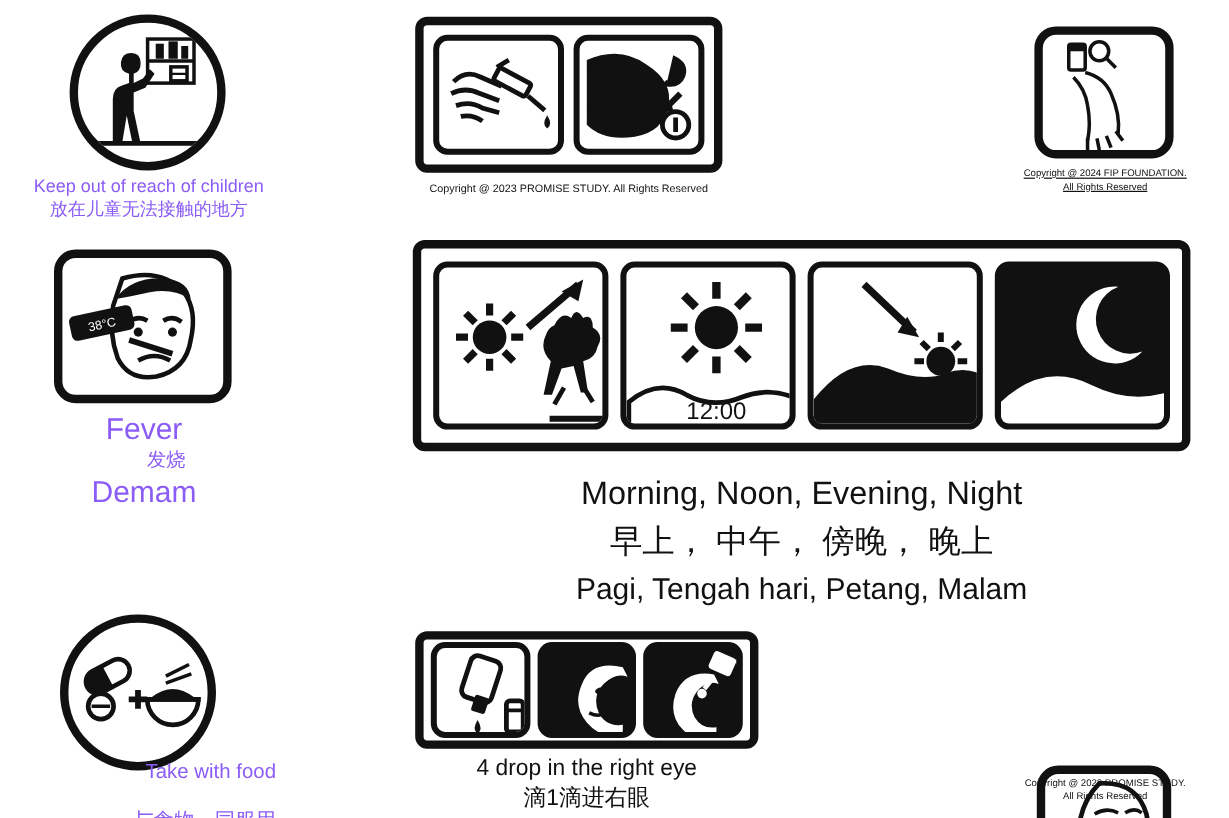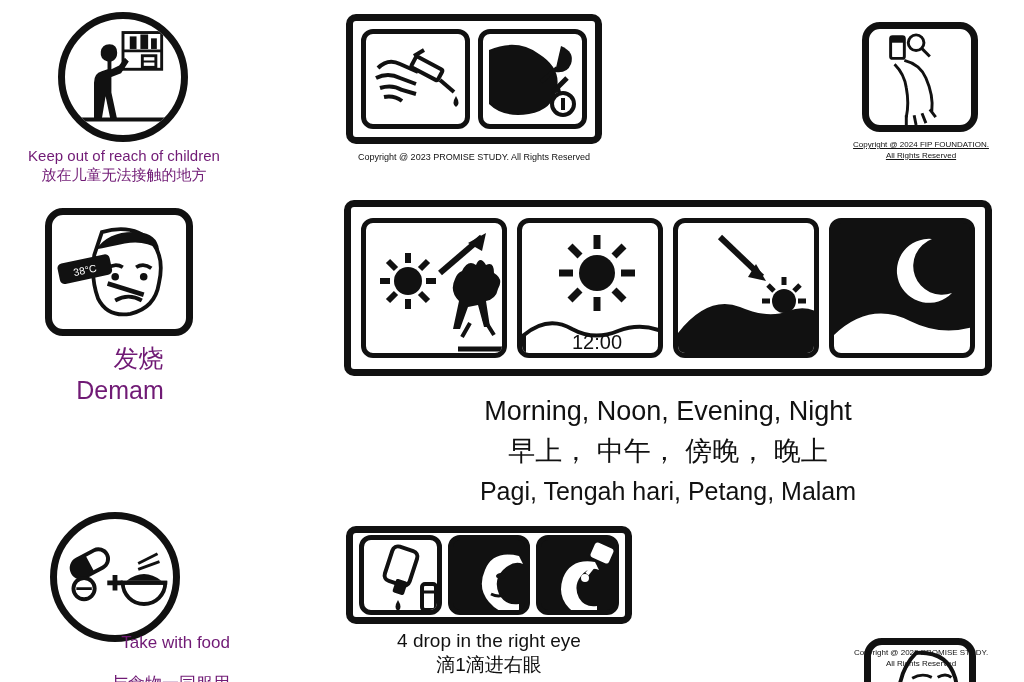--- a/index.html
+++ b/index.html
@@ -52,26 +52,26 @@
     box-sizing: border-box;
     background: #fff;
     position: relative;
     overflow: hidden;
   }
   .cell.dark { background: #111; }
 
   
   .cap {
     line-height: 1.28;
-    color: #701a75;
+    color: #8b5cf6;
   }
   .cap .en { font-size: 15px; }
   .cap .zh { font-size: 15px; }
   .cap-lg .en { font-size: 25px; }
-  .cap-lg .zh { font-size: 25px; padding-left: 37px; }
+  .cap-lg .zh { font-size: 16px; padding-left: 37px; }
   .cap-lg .ta { font-size: 25px; font-weight: bold; }
   .copyright {
     font-size: 9px;
     color: #111;
     line-height: 1.35;
     text-align: center;
   }
   .copyright.small { font-size: 8px; }
 
   .big-line-en { font-size: 27px; }
@@ -125,20 +125,21 @@
 
       <path d="M66 90 Q80 82 94 90" fill="none" stroke="#111" stroke-width="4"></path>
 
       <rect x="6" y="46" width="56" height="22" rx="5" fill="#111" transform="rotate(-12 34 57)"></rect>
       <text x="34" y="62" font-size="11" fill="#fff" text-anchor="middle" font-family="Liberation Sans, sans-serif" transform="rotate(-12 34 57)">38°C</text>
       <line x1="58" y1="72" x2="96" y2="84" stroke="#111" stroke-width="5"></line>
     </svg>
   </div>
 </div>
 <div class="abs cap cap-lg ctr" style="left:0px; top:342px; width:240px;">
+  <div class="en">Fever</div>
   <div class="zh">发烧</div>
   <div class="en">Demam</div>
 </div>
 
 <div class="abs" style="left:50px; top:512px; width:130px; height:130px;">
   <div class="circle-frame" style="width:130px; height:130px;">
     <svg viewBox="0 0 120 120" width="116" height="116" style="position:absolute;left:0;top:0;">
 
       <g transform="rotate(-28 34 46)">
         <rect x="14" y="36" width="40" height="20" rx="10" fill="none" stroke="#111" stroke-width="4"></rect>

